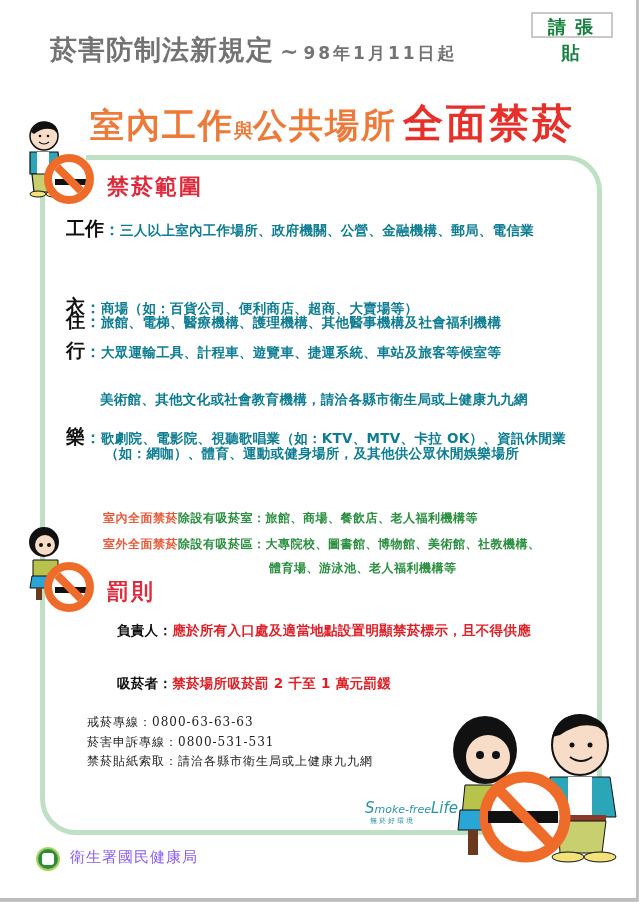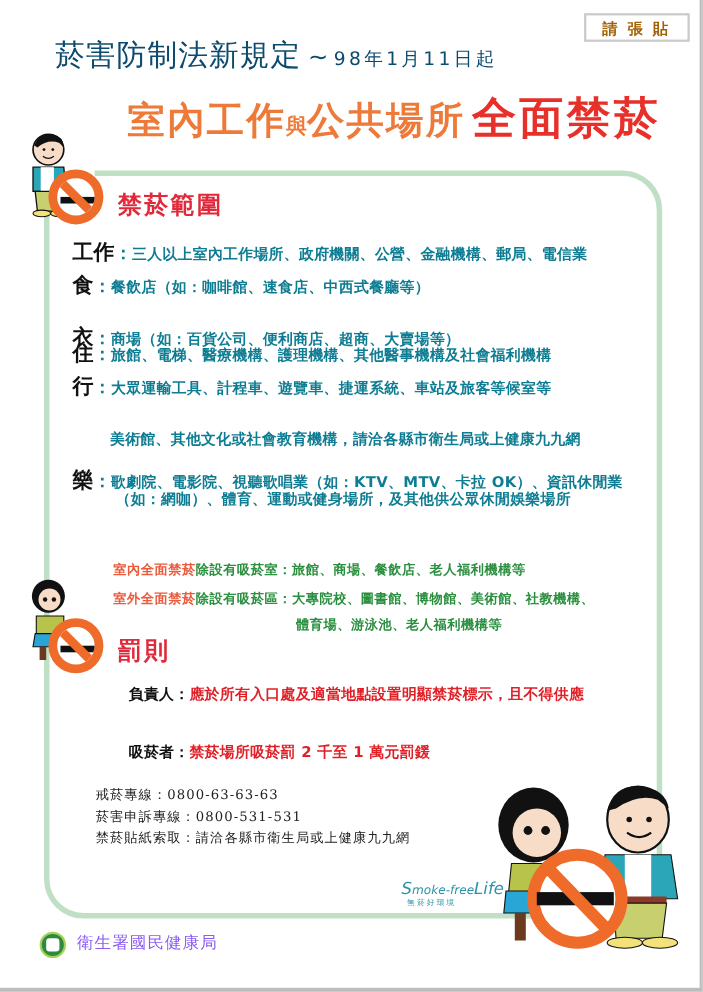--- a/index.html
+++ b/index.html
@@ -1,22 +1,22 @@
 <!DOCTYPE html>
 <html><head>
 <meta charset="utf-8">
 <style>
   html, body { margin: 0; padding: 0; background: #c9c9c9; }
   body { width: 639px; height: 902px; position: relative; overflow: hidden; font-family: "DejaVu Sans", sans-serif; }
   .page { position: absolute; left: 0; top: 0; width: 636px; height: 898px; background: #ffffff; border-right: 2px solid #bdbdbd; border-bottom: 3px solid #bdbdbd; }
-  .stamp { position: absolute; left: 531px; top: 12px; width: 96px; height: 26px; border: 2px solid #c9c9c9; color: #a16207; font-size: 14px; font-weight: bold; letter-spacing: 9px; text-align: center; line-height: 26px; box-sizing: border-box; padding-left: 6px; }
-  .title1 { position: absolute; left: 50px; top: 32px; color: #0c4a6e; font-weight: normal; font-size: 27px; letter-spacing: 1px; white-space: nowrap; }
+  .stamp { position: absolute; left: 531px; top: 12px; width: 82px; height: 26px; border: 2px solid #c9c9c9; color: #15803d; font-size: 18px; font-weight: bold; letter-spacing: 9px; text-align: center; line-height: 26px; box-sizing: border-box; padding-left: 6px; }
+  .title1 { position: absolute; left: 50px; top: 32px; color: #737373; font-weight: bold; font-size: 27px; letter-spacing: 1px; white-space: nowrap; }
   .title1 .tilde { font-size: 22px; margin: 0 4px 0 6px; }
   .title1 .date { font-size: 17px; letter-spacing: 3px; }
-  .title2 { position: absolute; left: 90px; top: 80px; white-space: nowrap; font-weight: bold; margin-left: 26px; }
+  .title2 { position: absolute; left: 90px; top: 96px; white-space: nowrap; font-weight: bold; }
   .title2 .orange { color: #ee7a3a; font-size: 34px; letter-spacing: 2px; }
   .title2 .small { color: #ee7a3a; font-size: 19px; }
   .title2 .red { color: #e8302b; font-size: 40px; letter-spacing: 3px; margin-left: 6px; }
   .frame { position: absolute; left: 40px; top: 155px; width: 562px; height: 680px; border: 5px solid #bfe0c4; border-radius: 36px; box-sizing: border-box; border-top-left-radius: 0; border-left-color: #bfe0c4; }
   .frame-mask { position: absolute; left: 36px; top: 150px; width: 50px; height: 35px; background: #fff; }
   .section-title { position: absolute; color: #e02a3c; font-size: 22px; font-weight: bold; letter-spacing: 2px; }
   .nosmoke { position: absolute; width: 50px; height: 50px; border: 8px solid #ef6b2a; border-radius: 50%; background: #fff; box-sizing: border-box; overflow: hidden; }
   .nosmoke .cig { position: absolute; left: 3px; top: 17px; width: 36px; height: 6px; background: #111; }
   .nosmoke .slash { position: absolute; left: 14px; top: -6px; width: 8px; height: 48px; background: #ef6b2a; transform: rotate(-45deg); }
   .char { position: absolute; }
@@ -70,23 +70,20 @@
     <ellipse cx="32" cy="76" rx="8" ry="3" fill="#f3e27a" stroke="#111"></ellipse>
   </svg>
   <div class="nosmoke" style="left:44px;top:154px">
       <div class="cig"></div>
       <div class="slash"></div>
     </div>
   <div class="section-title" style="left:107px;top:172px">禁菸範圍</div>
 
   <div class="row" style="top:216px">
     <span class="k">工作</span><span class="c">：</span><span class="v">三人以上室內工作場所、政府機關、公營、金融機構、郵局、電信業</span>
-  </div>
-  <div class="row" style="top:246px">
-    <span class="k">食</span><span class="c">：</span><span class="v">餐飲店（如：咖啡館、速食店、中西式餐廳等）</span>
   </div>
   <div class="row" style="top:294px">
     <span class="k">衣</span><span class="c">：</span><span class="v">商場（如：百貨公司、便利商店、超商、大賣場等）</span>
   </div>
   <div class="row" style="top:308px">
     <span class="k">住</span><span class="c">：</span><span class="v">旅館、電梯、醫療機構、護理機構、其他醫事機構及社會福利機構</span>
   </div>
   <div class="row" style="top:338px">
     <span class="k">行</span><span class="c">：</span><span class="v">大眾運輸工具、計程車、遊覽車、捷運系統、車站及旅客等候室等</span>
   </div>

